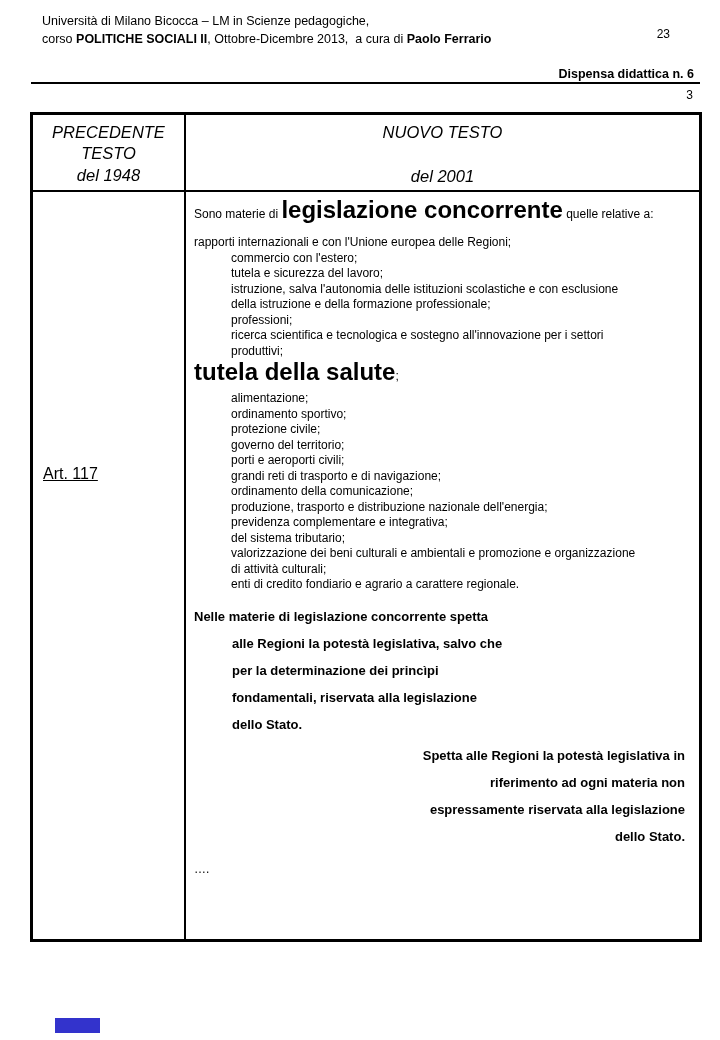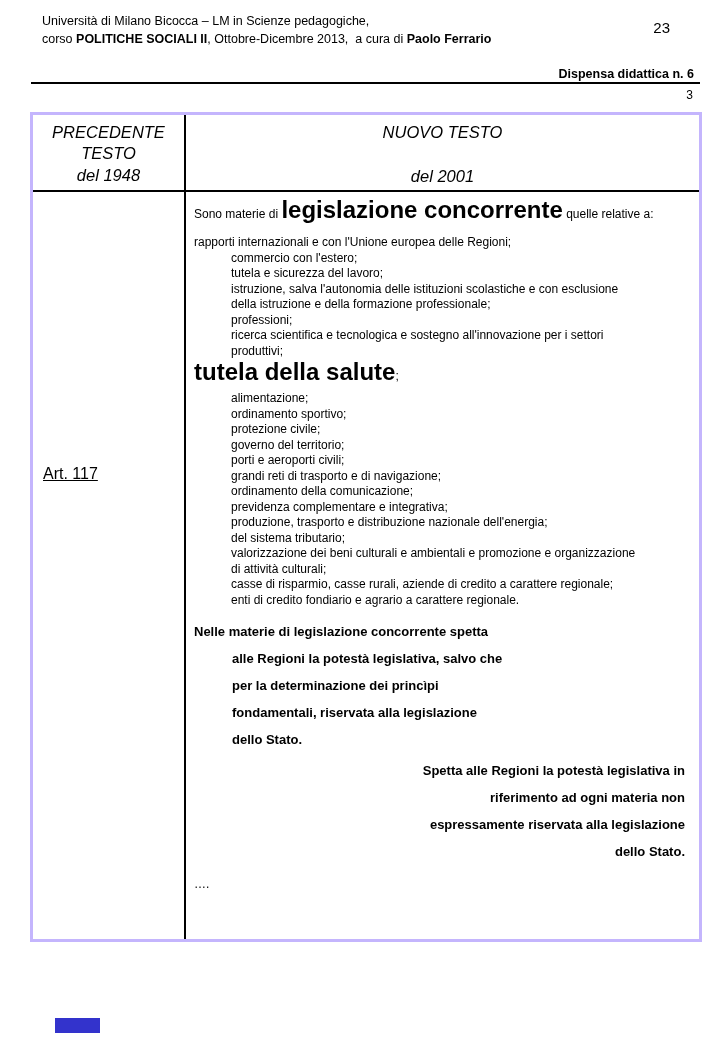--- a/index.html
+++ b/index.html
@@ -5,30 +5,30 @@
   * { margin:0; padding:0; box-sizing:border-box; }
   html,body { background:#fff; }
   body {
     position:relative; width:720px; height:1040px; overflow:hidden;
     font-family:"Liberation Sans","DejaVu Sans",sans-serif; color:#000;
   }
   .abs { position:absolute; }
 
   
   #header-block { left:42px; top:13px; width:580px; font-size:12.5px; line-height:17.5px; }
-  #page-number { left:560px; top:19px; width:110px; text-align:right; font-size:15px; }
+  #page-number { left:560px; top:27px; width:110px; text-align:right; font-size:12px; }
   #dispensa { left:394px; top:67px; width:300px; text-align:right; font-size:12.5px; font-weight:bold; }
   #header-rule { left:31px; top:82px; width:669px; height:2px; background:#000; }
   #slide-number { left:560px; top:88px; width:133px; text-align:right; font-size:12px; }
   .b { font-weight:bold; }
 
   
   #doc-table {
     left:30px; top:112px; width:672px; height:830px;
-    border:3px solid #c4b5fd; display:grid;
+    border:3px solid #000000; display:grid;
     grid-template-columns:153px 1fr; grid-template-rows:77px 1fr;
   }
   .cell { overflow:hidden; }
   .col1 { border-right:2px solid #000; }
   .hcell { border-bottom:2px solid #000; font-style:italic; font-size:16.5px;
            text-align:center; padding-top:7px; line-height:21px; }
   .hcell-old .title { padding:0 8px; }
   .hcell-old .subtitle { margin-top:1px; }
   .hcell-new .subtitle { margin-top:23px; }
 
@@ -103,26 +103,25 @@
     </div>
 
     <div class="indent-block lines" id="indent-block-2">
         <div>alimentazione;</div>
         <div>ordinamento sportivo;</div>
         <div>protezione civile;</div>
         <div>governo del territorio;</div>
         <div>porti e aeroporti civili;</div>
         <div>grandi reti di trasporto e di navigazione;</div>
         <div>ordinamento della comunicazione;</div>
+        <div>produzione, trasporto e distribuzione nazionale dell'energia;</div>
         <div>previdenza complementare e integrativa;</div>
-        <div>produzione, trasporto e distribuzione nazionale dell'energia;</div>
         <div>del sistema tributario;</div>
         <div>valorizzazione dei beni culturali e ambientali e promozione e organizzazione</div>
         <div>di attività culturali;</div>
-        <div>casse di risparmio, casse rurali, aziende di credito a carattere regionale;</div>
         <div>enti di credito fondiario e agrario a carattere regionale.</div>
       </div>
 
     <div class="para" id="para-1">
         <div>Nelle materie di legislazione concorrente spetta</div>
         <div>alle Regioni la potestà legislativa, salvo che</div>
         <div>per la determinazione dei princìpi</div>
         <div>fondamentali, riservata alla legislazione</div>
         <div>dello Stato.</div>
       </div>

